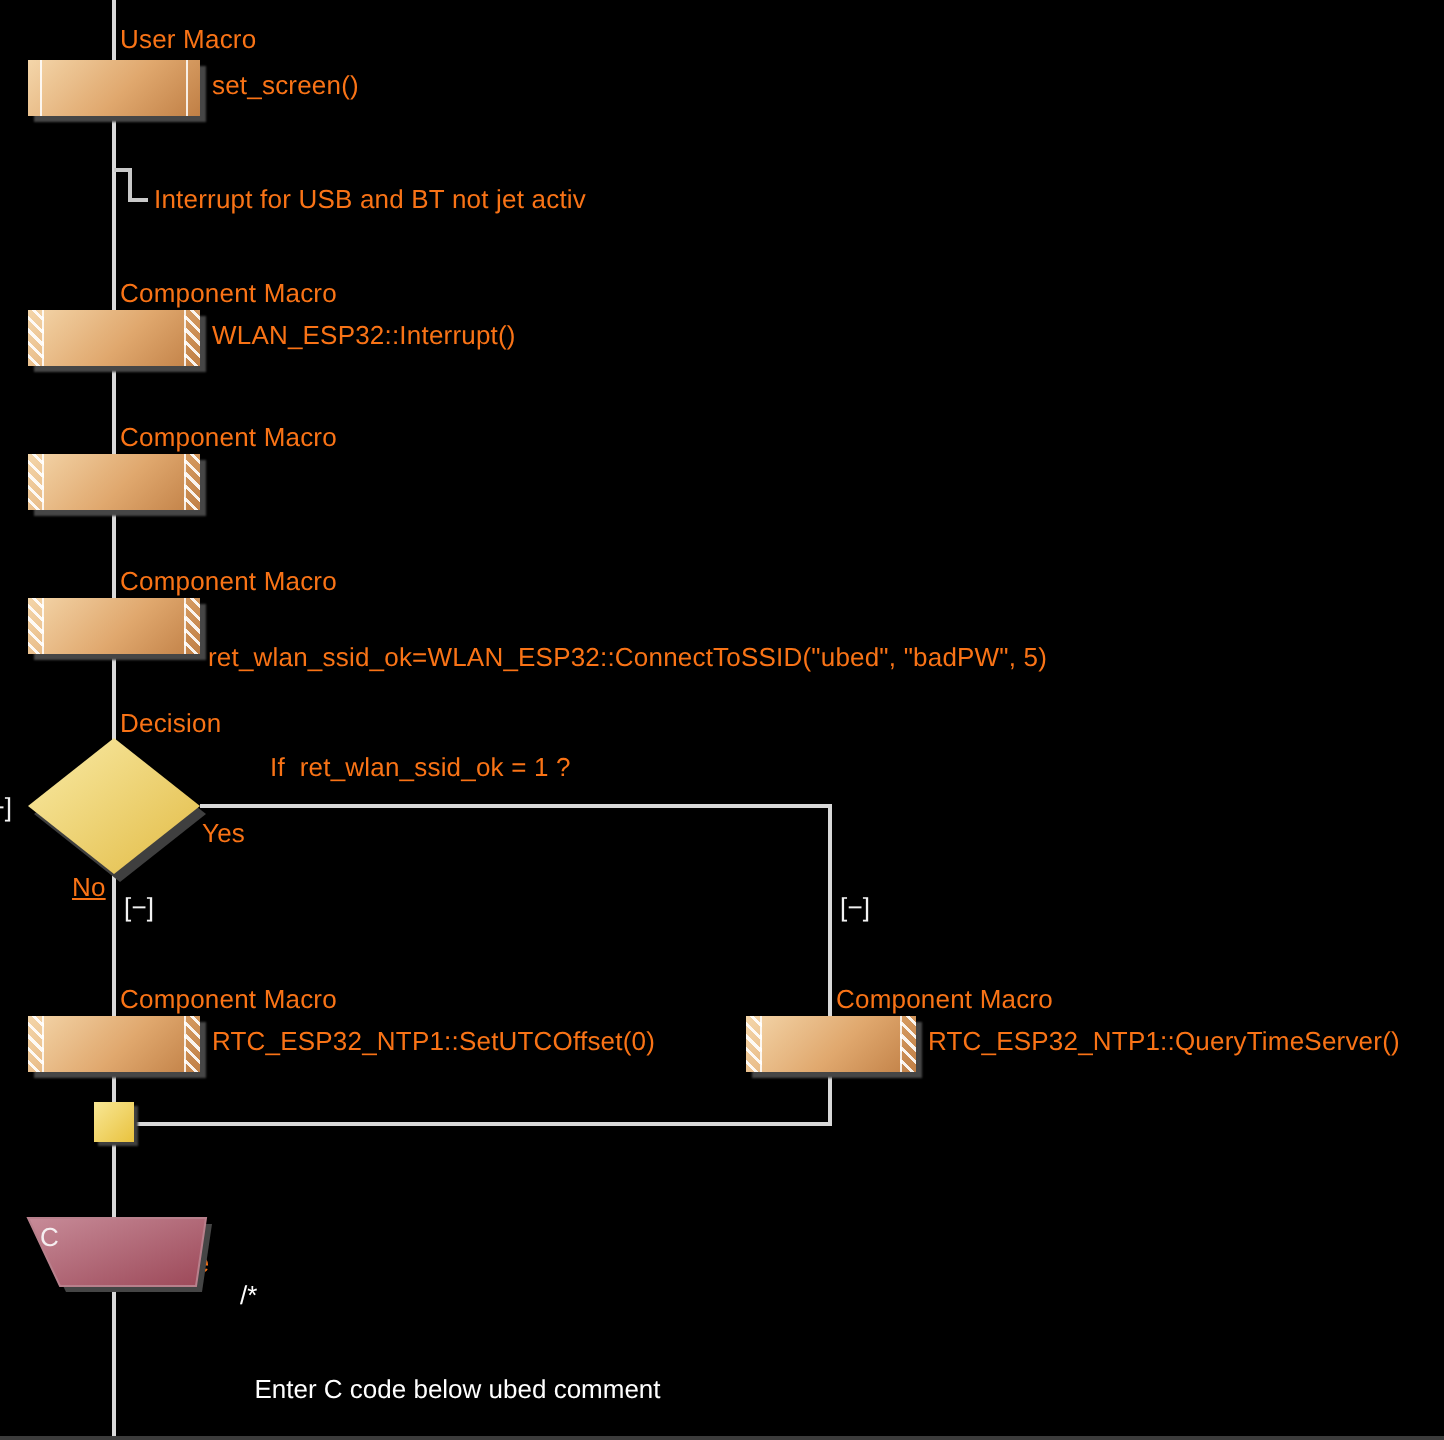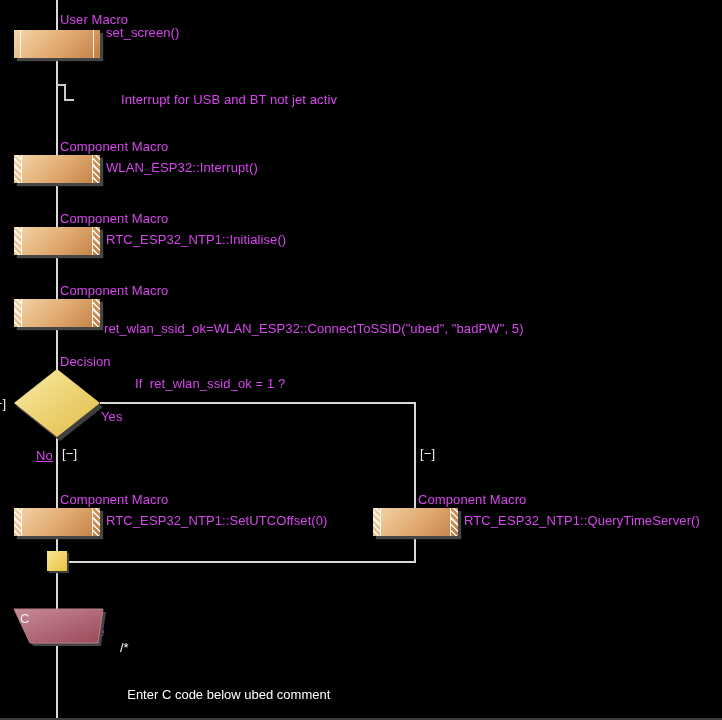--- a/index.html
+++ b/index.html
@@ -1,21 +1,21 @@
 <!DOCTYPE html>
 <html><head>
 <meta charset="utf-8">
 <style>
   html,body{margin:0;padding:0;background:#000;}
   #canvas{
     position:relative;width:722px;height:720px;background:#000;overflow:hidden;
     font-family:"Liberation Sans",sans-serif;
   }
   .lbl{
-    position:absolute;font-size:13px;line-height:15px;color:#d946ef;
+    position:absolute;font-size:13px;line-height:15px;color:#f97316;
     white-space:pre;letter-spacing:0.1px;
   }
   .line{position:absolute;background:#d9d9d9;}
   .blk{
     position:absolute;width:86px;height:28px;
     background:linear-gradient(135deg,#f4d6aa 0%,#e0a86e 55%,#c07f45 100%);
     box-shadow:3px 3px 1px #464646;
   }
   .hatch{
     position:absolute;top:0;bottom:0;width:7px;
@@ -40,42 +40,41 @@
   <div class="line" style="left:100px;top:402px;width:315px;height:2px;"></div>
   <div class="line" style="left:414px;top:402px;width:2px;height:161px;"></div>
   <div class="line" style="left:66px;top:561px;width:350px;height:2px;"></div>
   <div class="line" style="left:0;top:718px;width:722px;height:2px;background:#3c3c3c;"></div>
 
   <div>
     <div class="line" style="left:57px;top:84px;width:9px;height:2px;background:#c9c9c9;"></div>
     <div class="line" style="left:64px;top:84px;width:2px;height:17px;background:#c9c9c9;"></div>
     <div class="line" style="left:64px;top:99px;width:10px;height:2px;background:#c9c9c9;"></div>
   </div>
-  <span class="lbl" style="left:77px;top:92px;margin-left:44px;">Interrupt for USB and BT not jet activ</span>
+  <span class="lbl" style="left:77px;top:92px;">Interrupt for USB and BT not jet activ</span>
 
   <span class="lbl" style="left:60px;top:12px;">User Macro</span>
   <div class="blk" style="left:14px;top:30px;">
     <div class="vstripe" style="left:6px;"></div>
     <div class="vstripe" style="right:6px;"></div>
   </div>
-  <span class="lbl" style="left:106px;top:25px;">set_screen()</span>
+  <span class="lbl" style="left:106px;top:35px;">set_screen()</span>
 
   <span class="lbl" style="left:60px;top:139px;">Component Macro</span>
   <div class="blk" style="left:14px;top:155px;">
     <div class="hatch l"></div>
     <div class="hatch r"></div>
   </div>
   <span class="lbl" style="left:106px;top:160px;">WLAN_ESP32::Interrupt()</span>
 
   <span class="lbl" style="left:60px;top:211px;">Component Macro</span>
   <div class="blk" style="left:14px;top:227px;">
     <div class="hatch l"></div>
     <div class="hatch r"></div>
   </div>
-  <span class="lbl" style="left:106px;top:232px;">RTC_ESP32_NTP1::Initialise()</span>
 
   <span class="lbl" style="left:60px;top:283px;">Component Macro</span>
   <div class="blk" style="left:14px;top:299px;">
     <div class="hatch l"></div>
     <div class="hatch r"></div>
   </div>
   <span class="lbl" style="left:104px;top:304px;margin-top:17px;">ret_wlan_ssid_ok=WLAN_ESP32::ConnectToSSID("ubed", "badPW", 5)</span>
 
   <span class="lbl" style="left:60px;top:354px;text-align:center;">Decision</span>
   <svg style="left:12px;top:367px;" width="94" height="76">
@@ -83,21 +82,21 @@
       <linearGradient id="gy" x1="0" y1="0" x2="1" y2="1">
         <stop offset="0" stop-color="#f9eba6"></stop>
           <stop offset="1" stop-color="#e2bb45"></stop>
       </linearGradient>
     </defs>
     <polygon points="48,6 91,40 48,74 5,40" fill="#3f3f3f"></polygon>
     <polygon points="45,2 88,36 45,70 2,36" fill="url(#gy)"></polygon>
   </svg>
   <span class="lbl" style="left:95px;top:376px;margin-left:40px;">If  ret_wlan_ssid_ok = 1 ?</span>
   <span class="lbl" style="left:101px;top:409px;">Yes</span>
-  <span class="lbl" style="left:36px;top:448px;text-decoration:underline;">No</span>
+  <span class="lbl" style="left:36px;top:436px;text-decoration:underline;">No</span>
   <span class="lbl collapse" style="left:-9px;top:396px;">[−]</span>
   <span class="lbl collapse" style="left:62px;top:446px;">[−]</span>
   <span class="lbl collapse" style="left:420px;top:446px;">[−]</span>
 
   <span class="lbl" style="left:60px;top:492px;">Component Macro</span>
   <div class="blk" style="left:14px;top:508px;">
     <div class="hatch l"></div>
     <div class="hatch r"></div>
   </div>
   <span class="lbl" style="left:106px;top:513px;">RTC_ESP32_NTP1::SetUTCOffset(0)</span>

